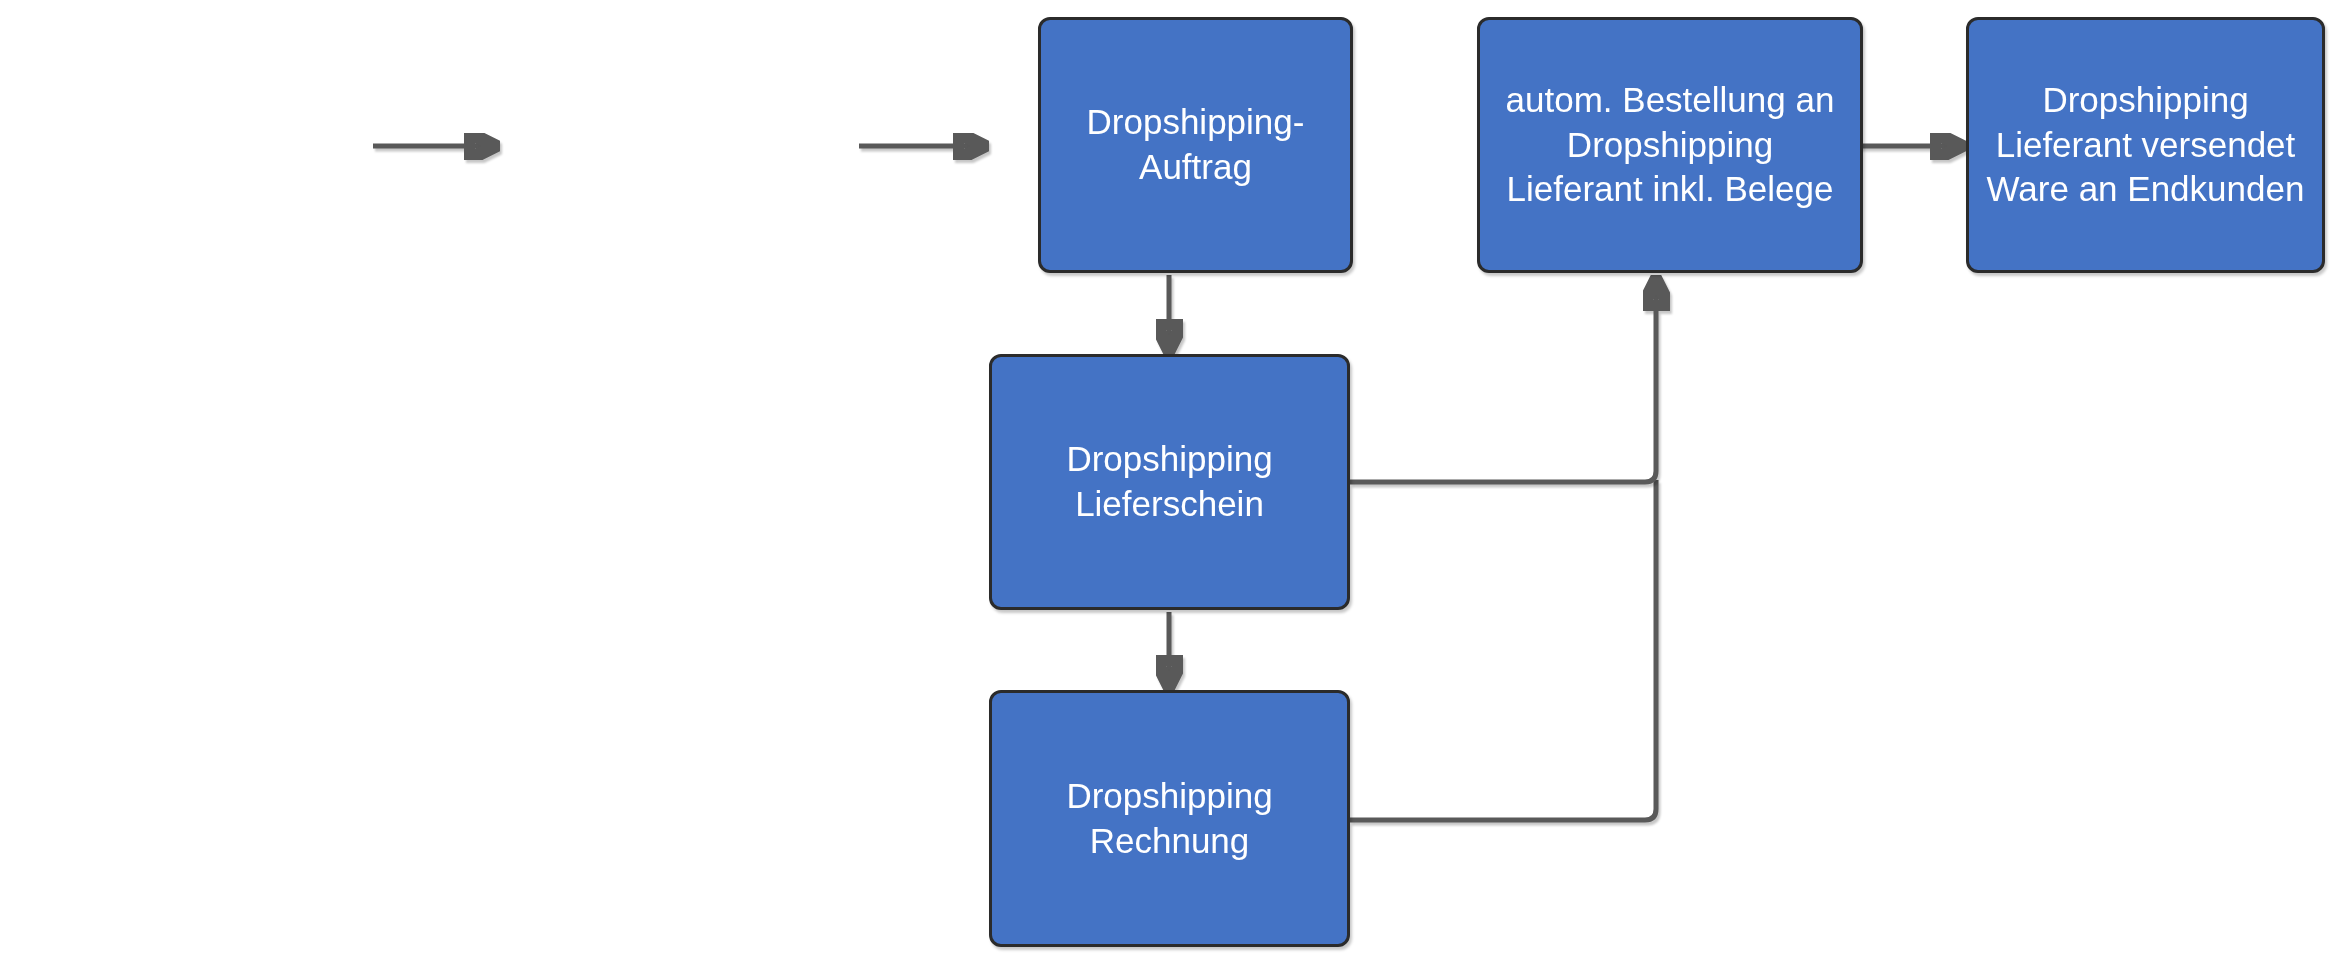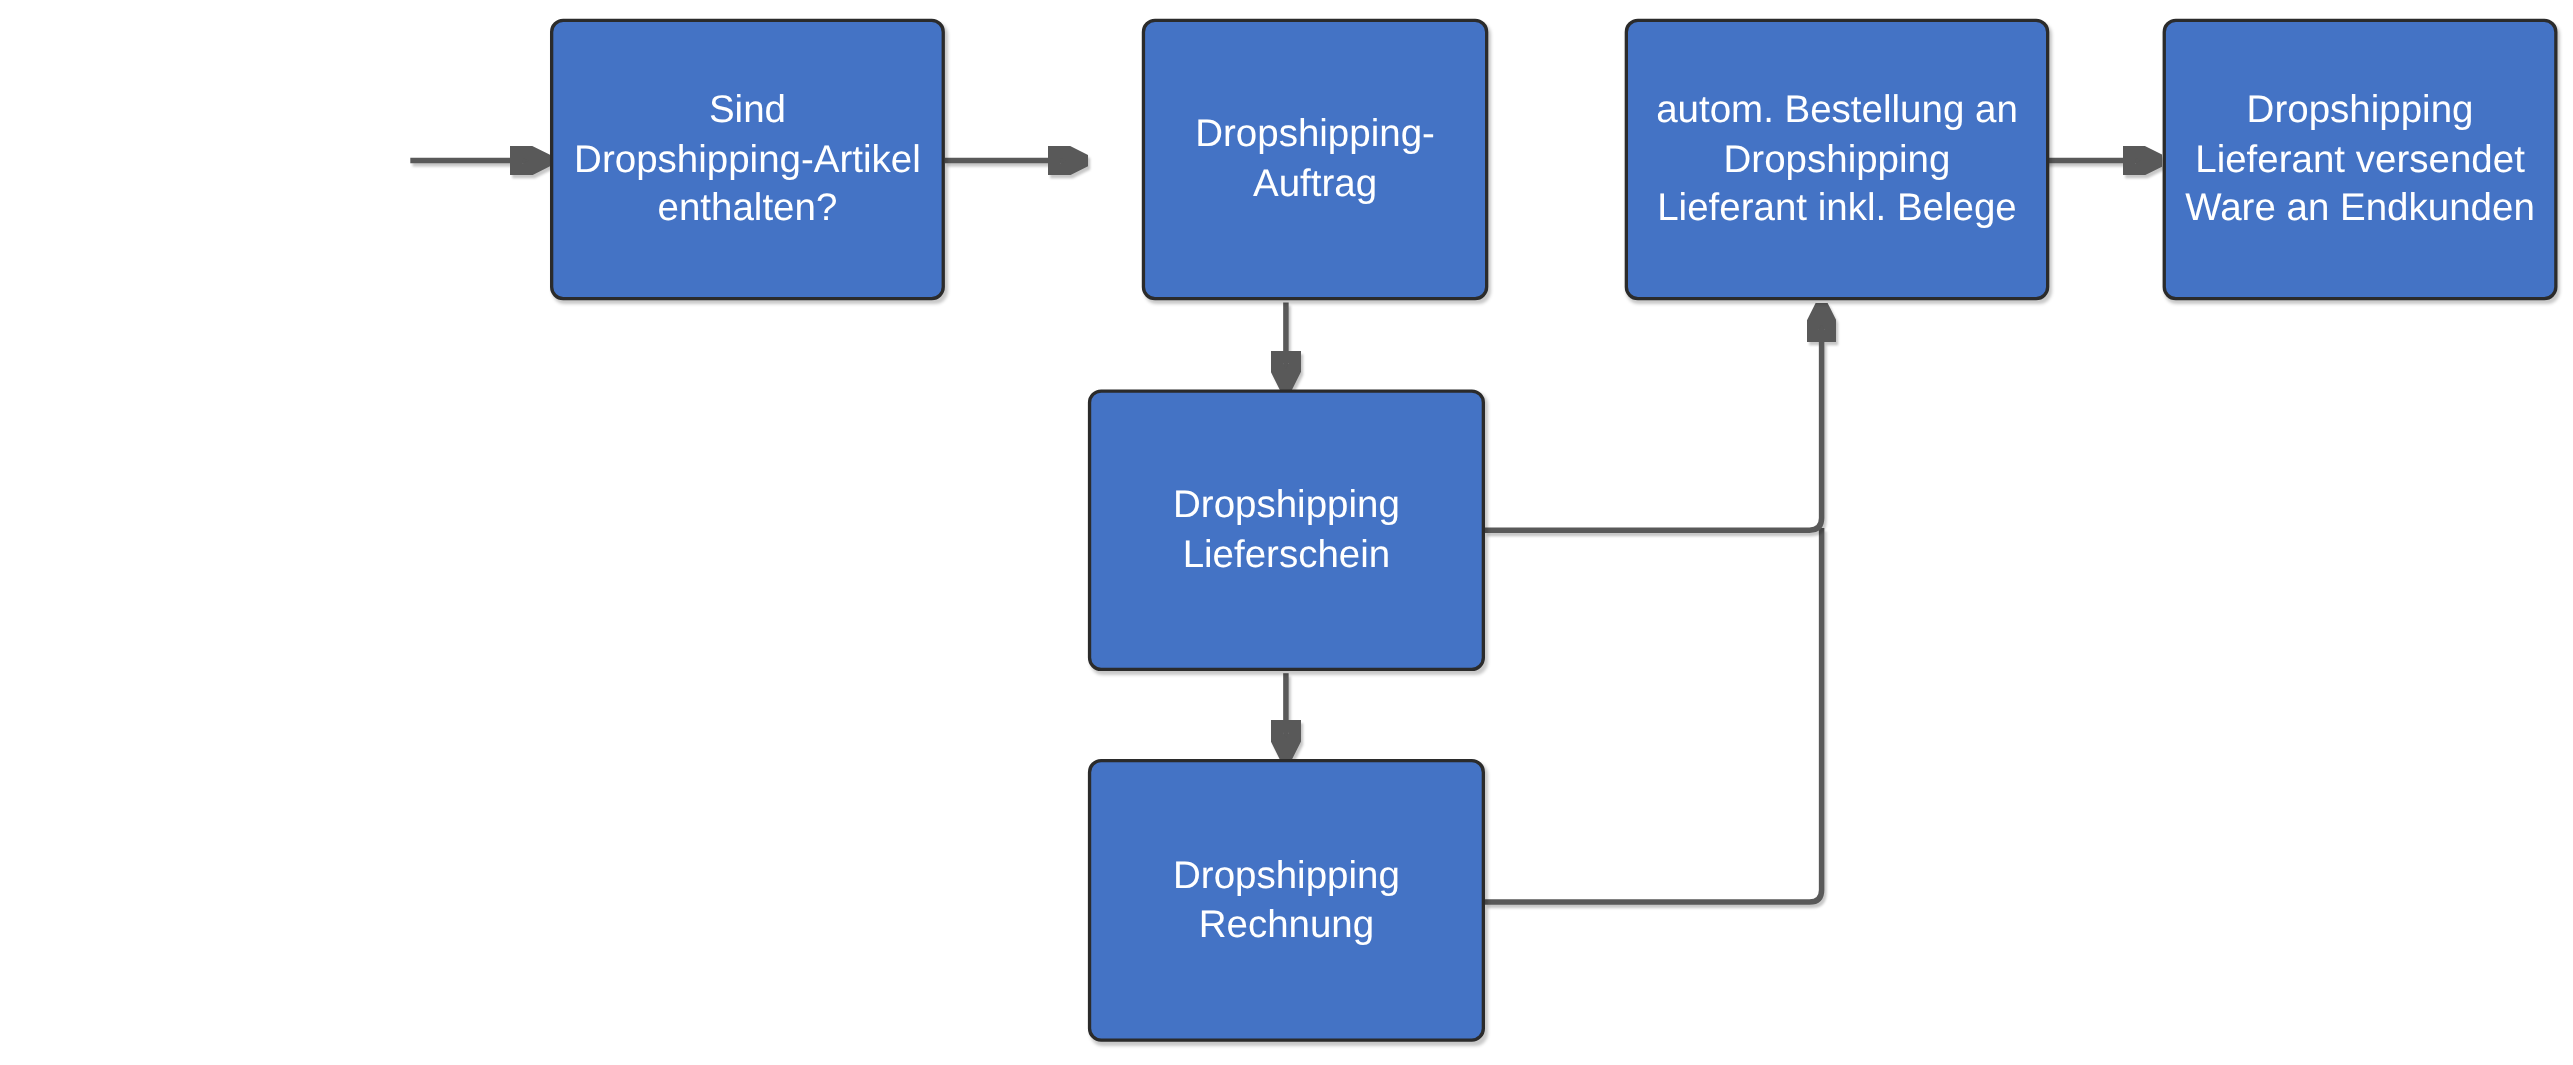--- a/index.html
+++ b/index.html
@@ -63,25 +63,20 @@
     <path d="M 373 146 H 494" marker-end="url(#arrow)"></path>
     <path d="M 859 146 H 983" marker-end="url(#arrow)"></path>
     <path d="M 1169 275 V 349" marker-end="url(#arrow)"></path>
     <path d="M 1169 612 V 685" marker-end="url(#arrow)"></path>
     <path d="M 1350 820 H 1645 Q 1656 820 1656 809 V 480"></path>
     <path d="M 1350 482 H 1645 Q 1656 482 1656 471 V 281" marker-end="url(#arrow)"></path>
     <path d="M 1838 146 H 1960" marker-end="url(#arrow)"></path>
   </svg>
 
 
-  <div class="node n-frage">
-    <div class="label">Sind
-Dropshipping-Artikel
-enthalten?</div>
-  </div>
 
   <div class="node n-auftrag">
     <div class="label">Dropshipping-Auftrag</div>
   </div>
 
   <div class="node n-bestellung">
     <div class="label">autom. Bestellung an
 Dropshipping
 Lieferant inkl. Belege</div>
   </div>

